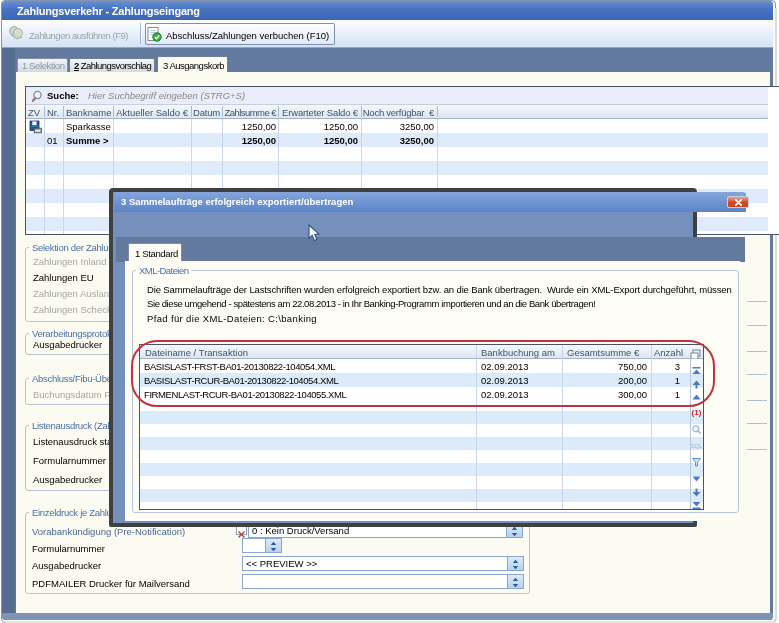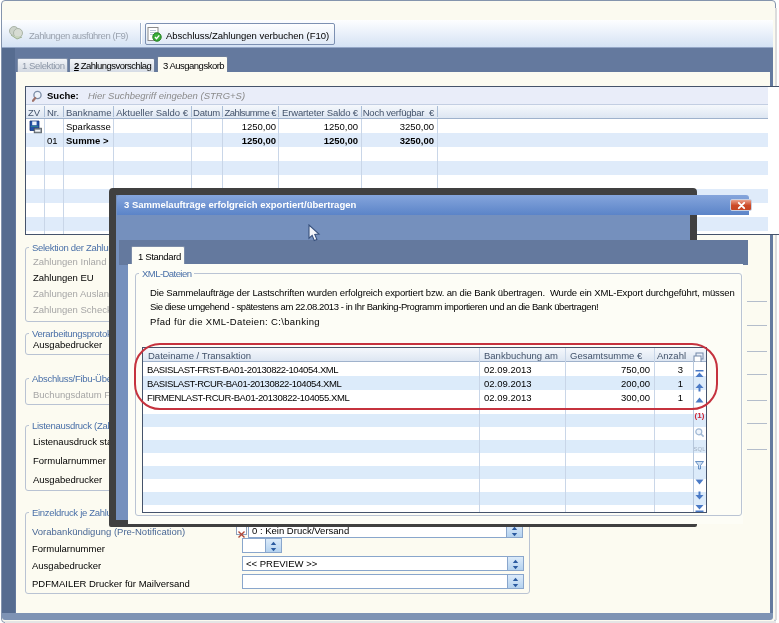--- a/index.html
+++ b/index.html
@@ -8,20 +8,23 @@
   .abs{position:absolute;}
   .t11{font-size:9.5px;line-height:11px;color:#000;white-space:nowrap;}
   .hdr{font-size:9.5px;line-height:11px;color:#43536b;white-space:nowrap;}
 </style>
 </head>
 <body>
 <div id="stage">
 <div class="abs" style="left:1px;top:0px;width:773px;height:621px;border:1px solid #8494ad;border-radius:4px;background:#fbfaf0;"></div>
 <div class="abs" style="left:775px;top:8px;width:2px;height:612px;background:#dcdcdc;"></div>
 <div class="abs" style="left:5px;top:621px;width:771px;height:2px;background:#e5e5e5;"></div>
+<div class="abs" style="left:2px;top:1px;width:771px;height:19px;background:linear-gradient(#6a90d4,#4672c0 45%,#3c67b6);border-radius:3px 3px 0 0;">
+      <div class="abs" style="left:15px;top:4px;font-size:11px;line-height:13px;letter-spacing:-0.2px;font-weight:bold;color:#ffffff;">Zahlungsverkehr - Zahlungseingang</div>
+    </div>
 <div class="abs" style="left:2px;top:20px;width:771px;height:27px;background:linear-gradient(#fdfeff,#e9f0fa 50%,#d4e2f4);border-bottom:1px solid #93a6c6;">
       <div class="abs" style="left:6px;top:6px;"><svg width="17" height="15" viewBox="0 0 17 15">
           <circle cx="6" cy="5" r="4.5" fill="#cdd4cb" stroke="#aab4a8"></circle>
           <circle cx="10" cy="7" r="4.5" fill="#d7dcd3" stroke="#aab4a8"></circle>
           <path d="M3 9 l6 4 5-2" fill="#c9d6bf" stroke="#9fb195"></path>
         </svg></div>
       <div class="abs t11" style="left:27px;top:10px;color:#9aa2ae;letter-spacing:-0.45px;">Zahlungen ausführen (F9)</div>
       <div class="abs" style="left:138px;top:3px;width:1px;height:21px;background:#9fb0ca;"></div>
       <div class="abs" style="left:139px;top:3px;width:1px;height:21px;background:#ffffff;"></div>
       <div class="abs" style="left:143px;top:3px;width:190px;height:22px;border:1px solid #7c90b2;background:linear-gradient(#fdfeff,#dfe9f6);border-radius:2px;box-sizing:border-box;"></div>
@@ -160,21 +163,21 @@
           <path d="M7.5 11.2 L10.2 8 L4.8 8 Z" fill="#2a5aa0"></path>
         </svg></div>
     </div>
 <div class="abs" style="left:747px;top:301px;width:20px;height:1px;background:#b4bdcb;"></div>
 <div class="abs" style="left:747px;top:325px;width:20px;height:1px;background:#b4bdcb;"></div>
 <div class="abs" style="left:747px;top:351px;width:20px;height:1px;background:#b4bdcb;"></div>
 <div class="abs" style="left:747px;top:374px;width:20px;height:1px;background:#b4bdcb;"></div>
 <div class="abs" style="left:747px;top:400px;width:20px;height:1px;background:#b4bdcb;"></div>
 <div class="abs" style="left:747px;top:423px;width:20px;height:1px;background:#b4bdcb;"></div>
 <div class="abs" style="left:747px;top:449px;width:20px;height:1px;background:#b4bdcb;"></div>
-<div class="abs" style="left:109px;top:188px;width:588px;height:339px;background:#7590bd;border:7px solid #404040;border-radius:4px 4px 2px 2px;box-sizing:border-box;">
+<div class="abs" style="left:109px;top:188px;width:588px;height:339px;background:#7590bd;border:4px solid #404040;border-radius:4px 4px 2px 2px;box-sizing:border-box;">
       <div class="abs" style="left:1px;top:0px;width:632px;height:20px;background:linear-gradient(#85a5dc,#5b84c8);border-radius:3px 3px 0 0;">
         <div class="abs" style="left:7px;top:4px;font-size:9.5px;line-height:12px;font-weight:bold;color:#fff;white-space:nowrap;">3 Sammelaufträge erfolgreich exportiert/übertragen</div>
         <div class="abs" style="left:613px;top:4px;width:22px;height:12px;border:1px solid #c7cfe2;border-radius:2px;background:linear-gradient(#eca18c,#cc4a28 55%,#c64523);box-sizing:border-box;">
           <svg class="abs" style="left:6px;top:1px;" width="9" height="9" viewBox="0 0 9 9">
             <path d="M1.8 1.8 L7.2 7.2 M7.2 1.8 L1.8 7.2" stroke="#fff" stroke-width="1.9" stroke-linecap="round"></path>
           </svg>
         </div>
       </div>
       <div class="abs" style="left:3px;top:45px;width:629px;height:25px;background:#64799e;"></div>
       <div class="abs" style="left:15px;top:51px;width:54px;height:19px;background:#fdfdf6;border:1px solid #7d8da9;border-bottom:none;border-radius:2px 2px 0 0;box-sizing:border-box;padding-left:20px;">

